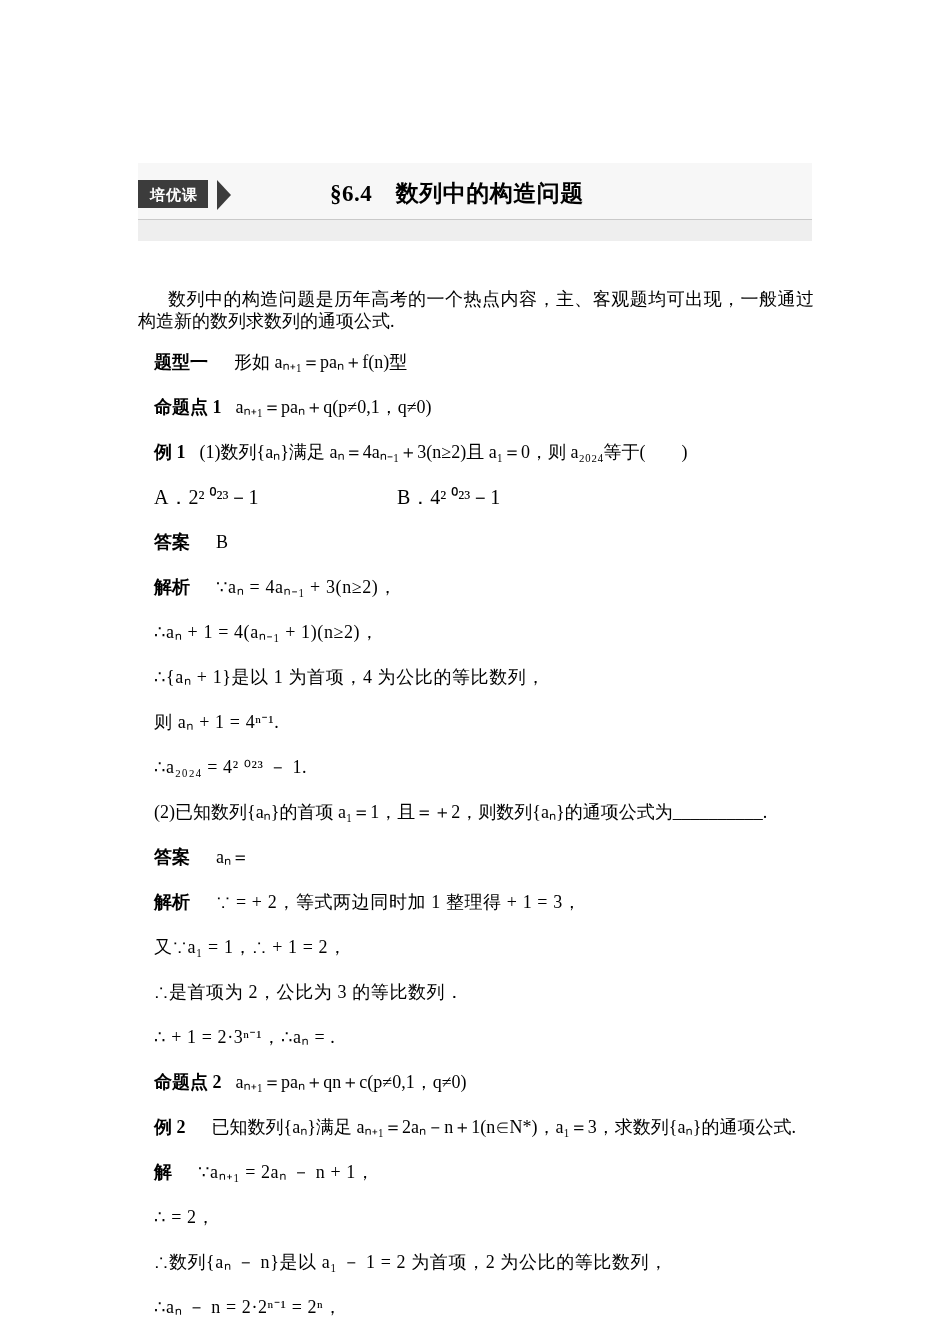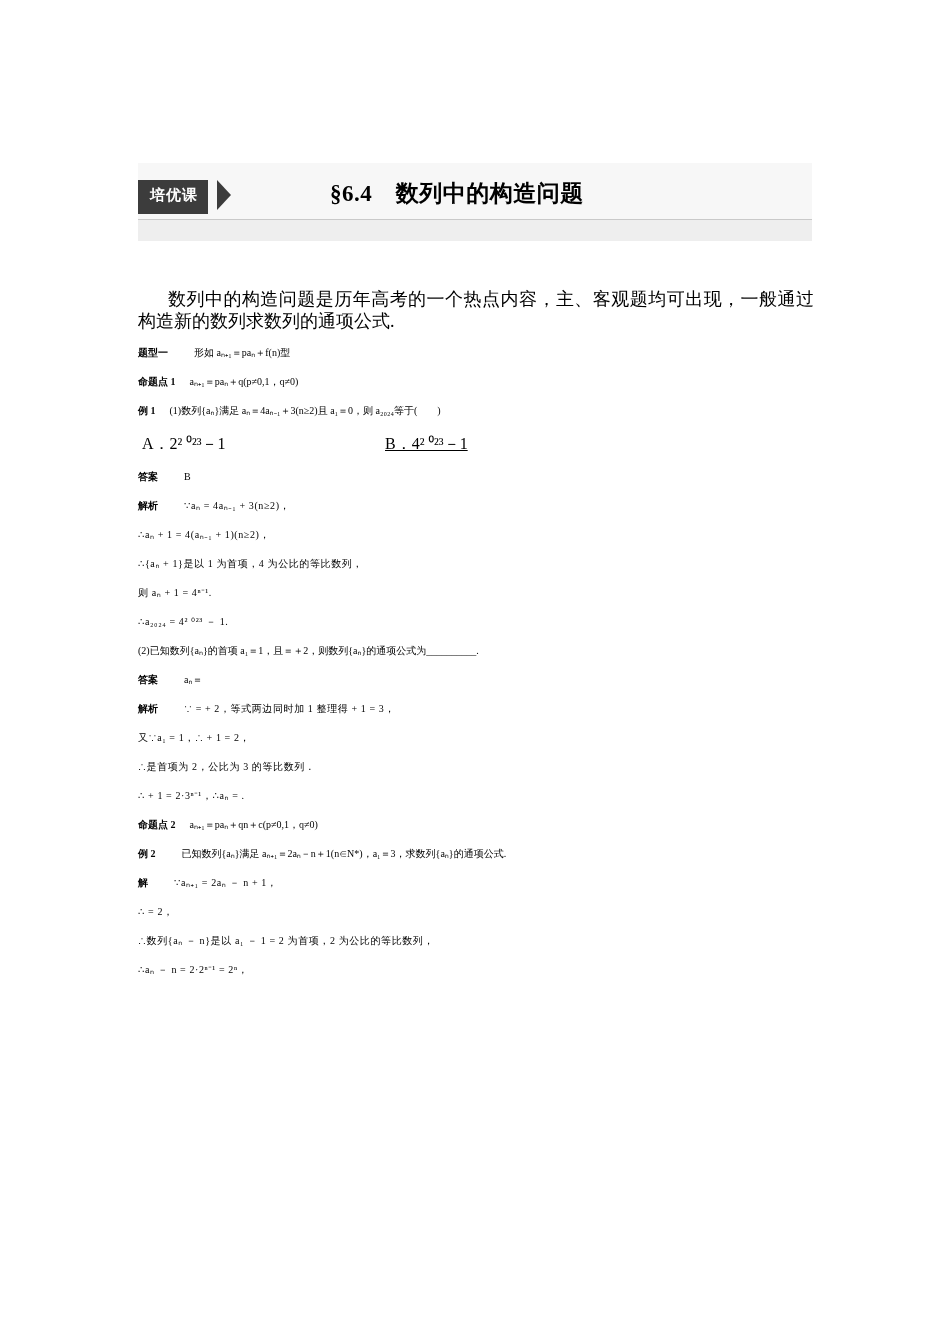--- a/index.html
+++ b/index.html
@@ -36,21 +36,21 @@
     top: 163px;
     width: 674px;
     height: 56px;
     background: #f7f7f7;
     border-bottom: 1px solid #c9c9c9;
   }
   .tag {
     position: absolute;
     left: 138px;
     top: 180px;
-    height: 34px;
+    height: 28px;
     background: #3c3c3c;
     color: #fff;
     font-family: "Liberation Sans", sans-serif;
     font-size: 15px;
     font-weight: bold;
     letter-spacing: 1px;
     padding: 0 10px 0 12px;
     line-height: 30px;
     box-sizing: border-box;
   }
@@ -83,37 +83,36 @@
   }
   .para {
     font-size: 18px;
     line-height: 22px;
     margin: 0 0 6px 0;
     text-align: justify;
   }
   .indent { text-indent: 30px; }
 
   .line {
-    font-size: 10px;
+    font-size: 18px;
     line-height: 29px;
-    margin: 0;
+    margin: 16px;
     white-space: nowrap;
   }
   .lbl {
     font-weight: bold;
   }
   .gap-s { display: inline-block; width: 14px; }
   .gap-m { display: inline-block; width: 26px; }
 
   .choices {
     position: relative;
-    font-size: 16px;
+    font-size: 20px;
     line-height: 29px;
-    margin: 4px;
-    text-decoration: underline;
+    margin: 16px;
   }
   .choice-col1 {
     display: inline-block;
     width: 243px;
   }
   .spaced { letter-spacing: 0.6px; }
 </style>
 </head>
 <body>
 

